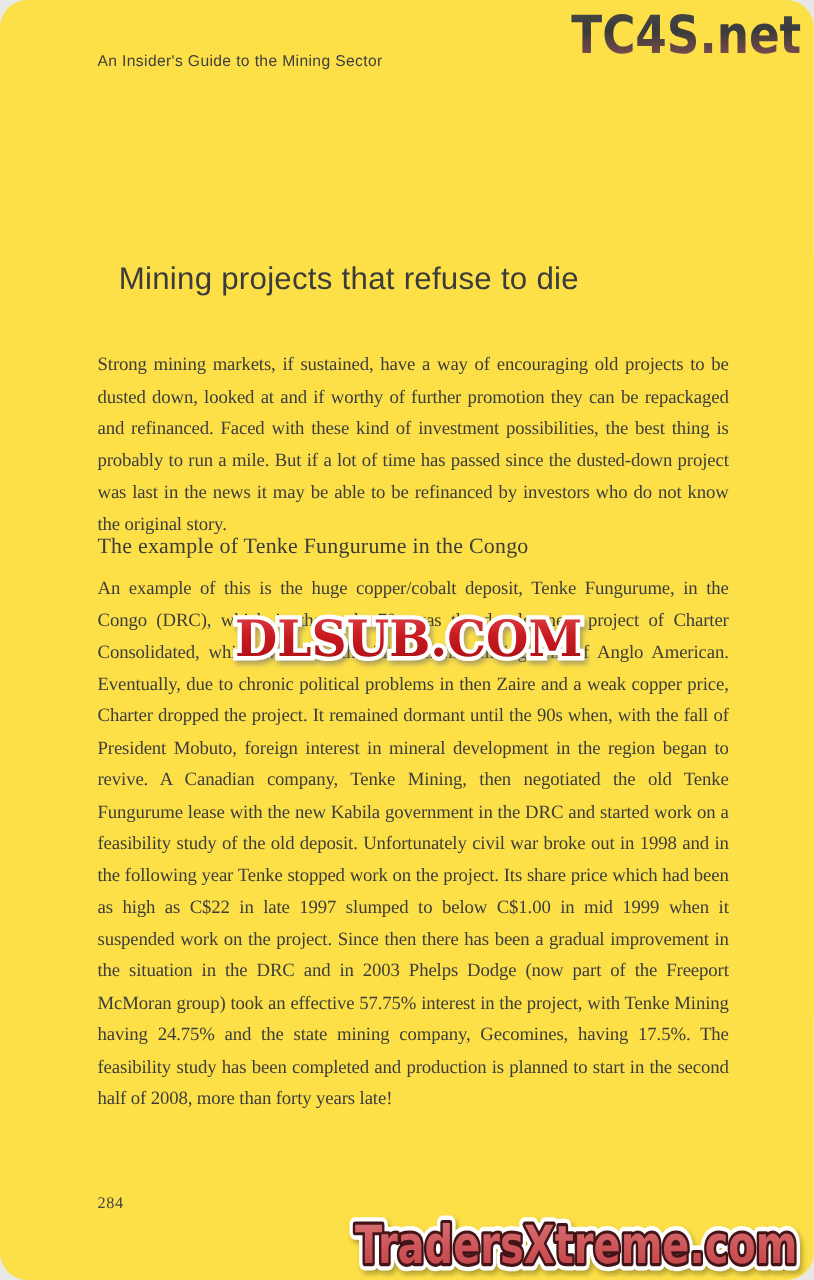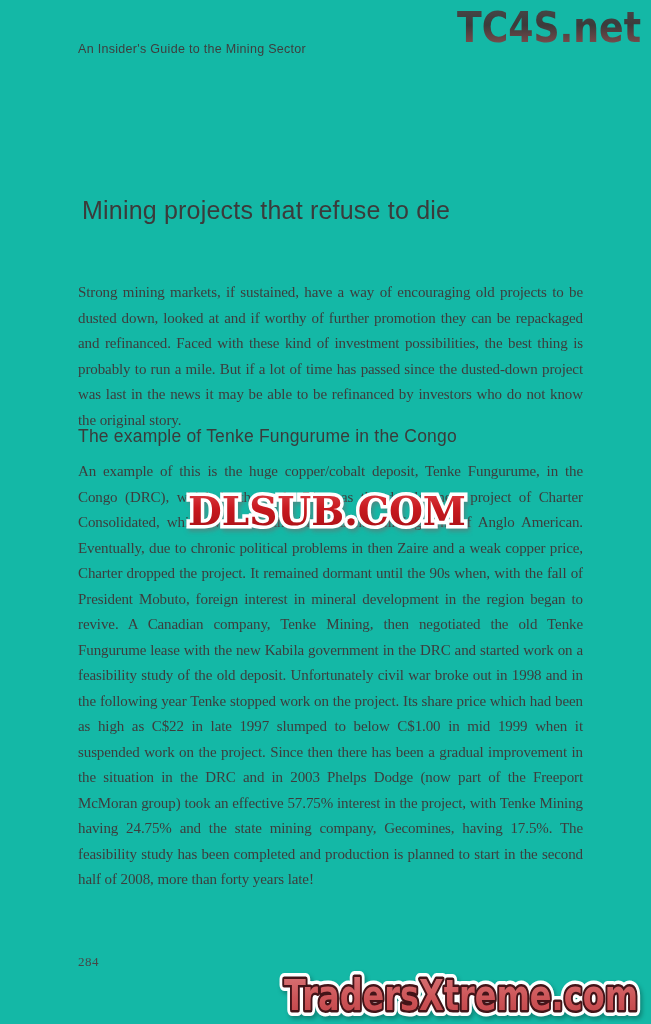--- a/index.html
+++ b/index.html
@@ -1,48 +1,49 @@
 <!DOCTYPE html>
 <html><head>
 <meta charset="utf-8">
 <style>
   html,body{margin:0;padding:0;background:#e8e8e8;}
   .page{
     position:relative;
     width:651px;height:1024px;
-    background:#14b8a6;
+    background:#fde047;
     margin:0 auto;
     overflow:hidden;
     font-family:"Liberation Serif", serif;
+    border-radius:22px;
   }
   .running-header{
     position:absolute;left:78px;top:42px;
     font-family:"Liberation Sans", sans-serif;
     font-size:12.5px;color:#3e3e3e;letter-spacing:.3px;
   }
   .logo-tc4s{position:absolute;right:6px;top:2px;filter:blur(.3px);}
   .bodytext{
     position:absolute;left:78px;width:505px;
     margin:0;
     font-size:15px;line-height:25.5px;
     color:#3d3d3d;
     text-align:justify;
     letter-spacing:-0.1px;
   }
   .p-intro{top:90px;}
   .p-section{top:256px;margin-top:24px;}
   .p-subsection{top:459px;}
   .h-section{
-    position:absolute;left:78px;top:192px;margin:4px;
+    position:absolute;left:78px;top:192px;margin:17px;
     font-family:"Liberation Sans", sans-serif;
     font-weight:400;font-size:25px;color:#3b3b3b;letter-spacing:.2px;
   }
   .h-subsection{
     position:absolute;left:78px;top:426px;margin:0;
-    font-family:Liberation Sans, sans-serif;
+    font-family:Liberation Serif, serif;
     font-weight:400;font-size:17.5px;color:#3b3b3b;letter-spacing:.2px;
   }
   .watermark-center{position:absolute;left:181px;top:482px;}
   .page-number{
     position:absolute;left:78px;top:954px;
     font-size:13px;color:#474747;letter-spacing:.5px;text-align:right;
   }
   .logo-bottom{position:absolute;right:2px;top:966px;}
 </style>
 </head>

